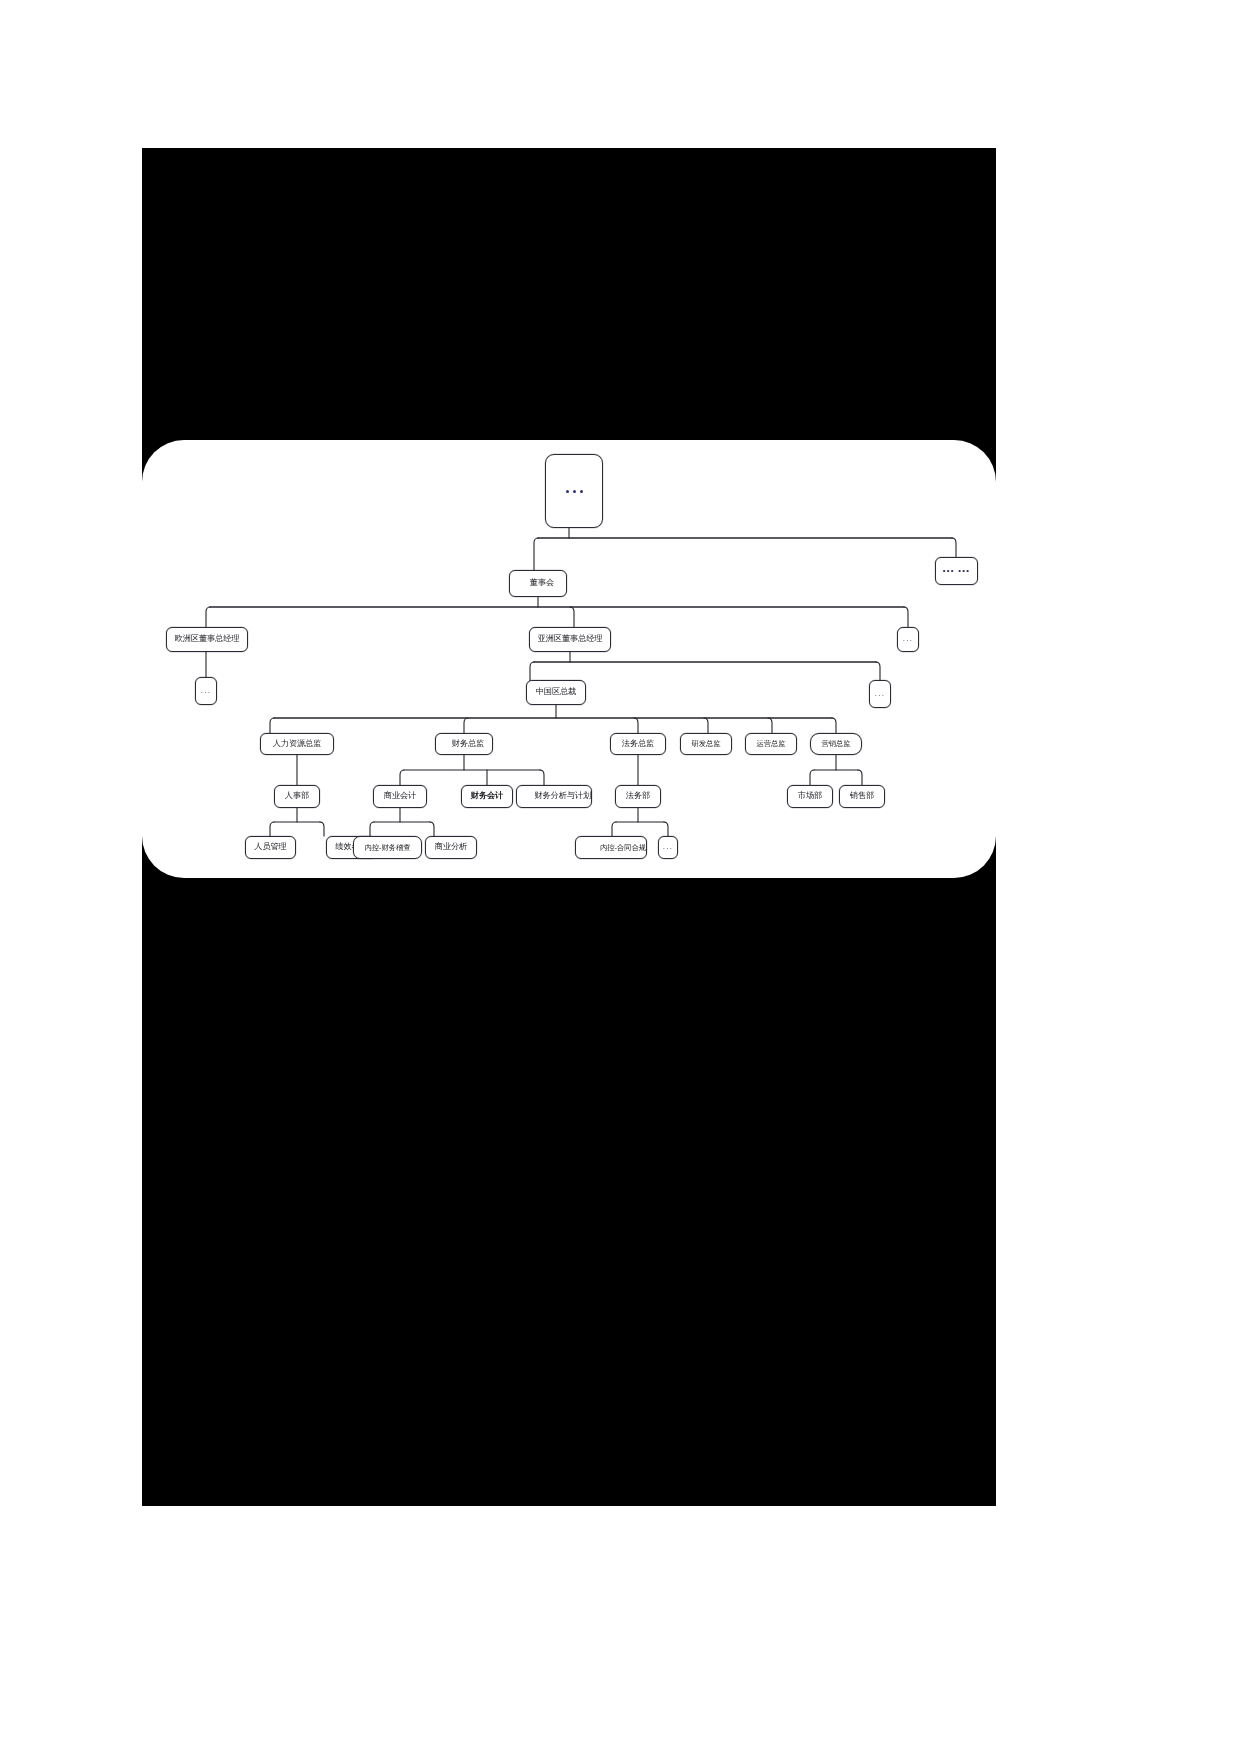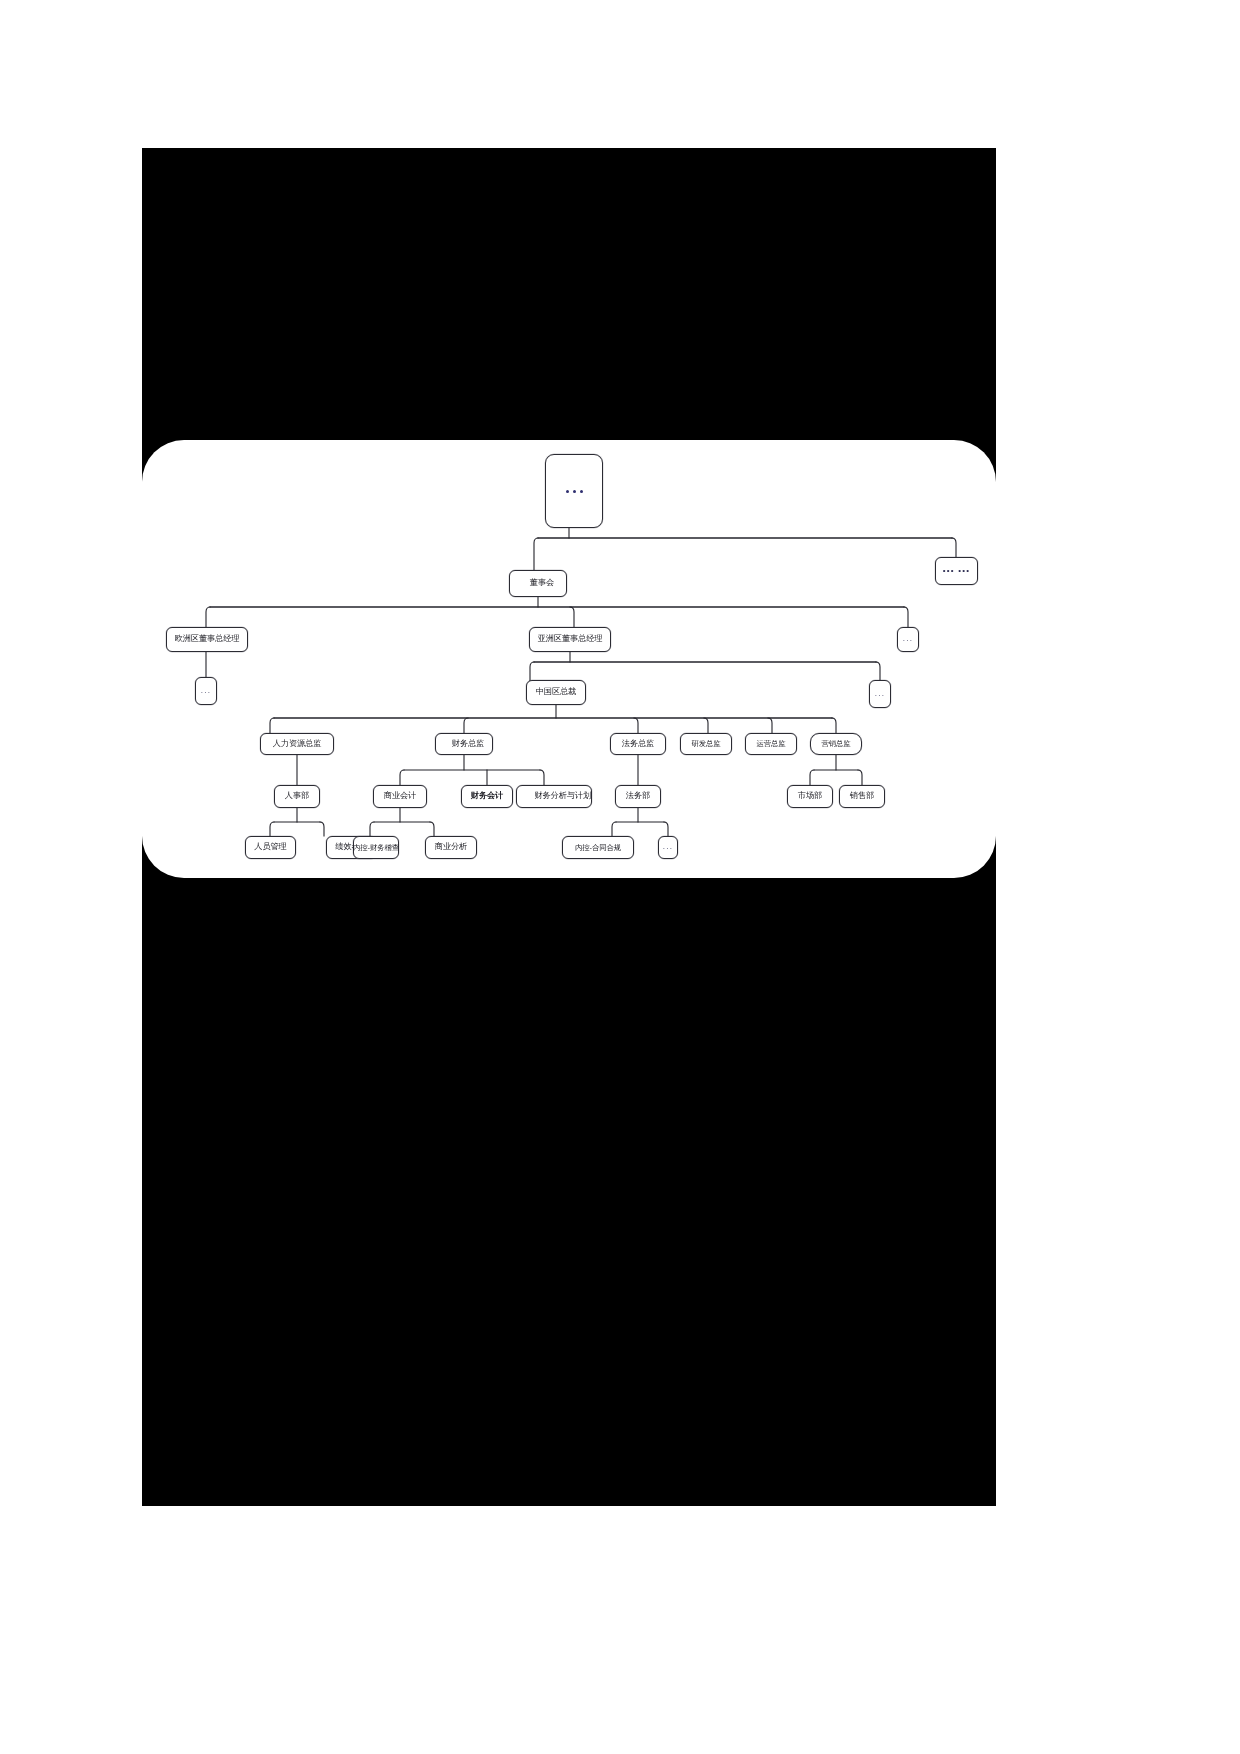--- a/index.html
+++ b/index.html
@@ -237,29 +237,29 @@
     </div>
 
     <div class="node" style="left:103px; top:396px; width:51px; height:23px;">
       <span>人员管理</span>
     </div>
 
     <div class="node" style="left:157px; top:396px; width:51px; height:23px;margin-left:27px;">
       <span>绩效考核</span>
     </div>
 
-    <div class="node small" style="left:211px; top:396px; width:46px; height:23px;">
+    <div class="node small" style="left:211px; top:396px; width:69px; height:23px;border-radius:7px;">
       <span>内控-财务稽查</span>
     </div>
 
     <div class="node" style="left:283px; top:396px; width:52px; height:23px;">
       <span>商业分析</span>
     </div>
 
-    <div class="node small" style="left:420px; top:396px; width:72px; height:23px;">
+    <div class="node small" style="left:433px; top:396px; width:72px; height:23px;justify-content:flex-end;">
       <span>内控-合同合规</span>
     </div>
 
     <div class="node ellipsis" style="left:516px; top:396px; width:20px; height:23px;">
       <span>...</span>
     </div>
 
   </div>
 </div>
 

